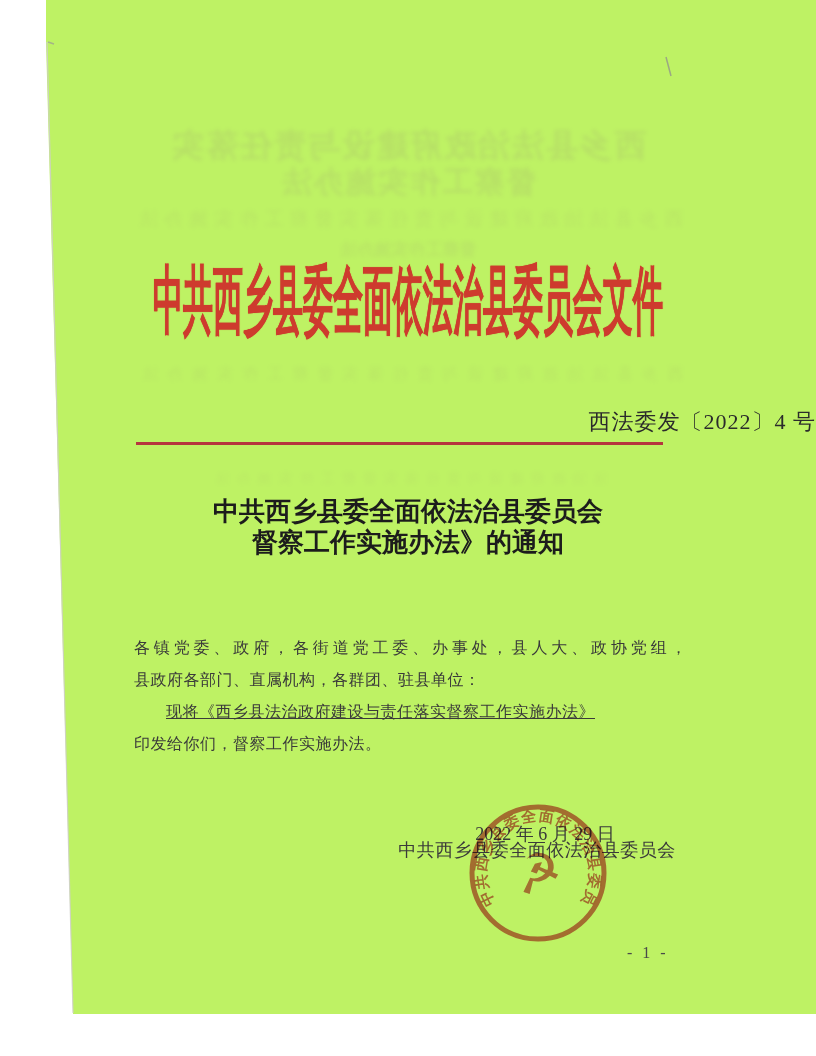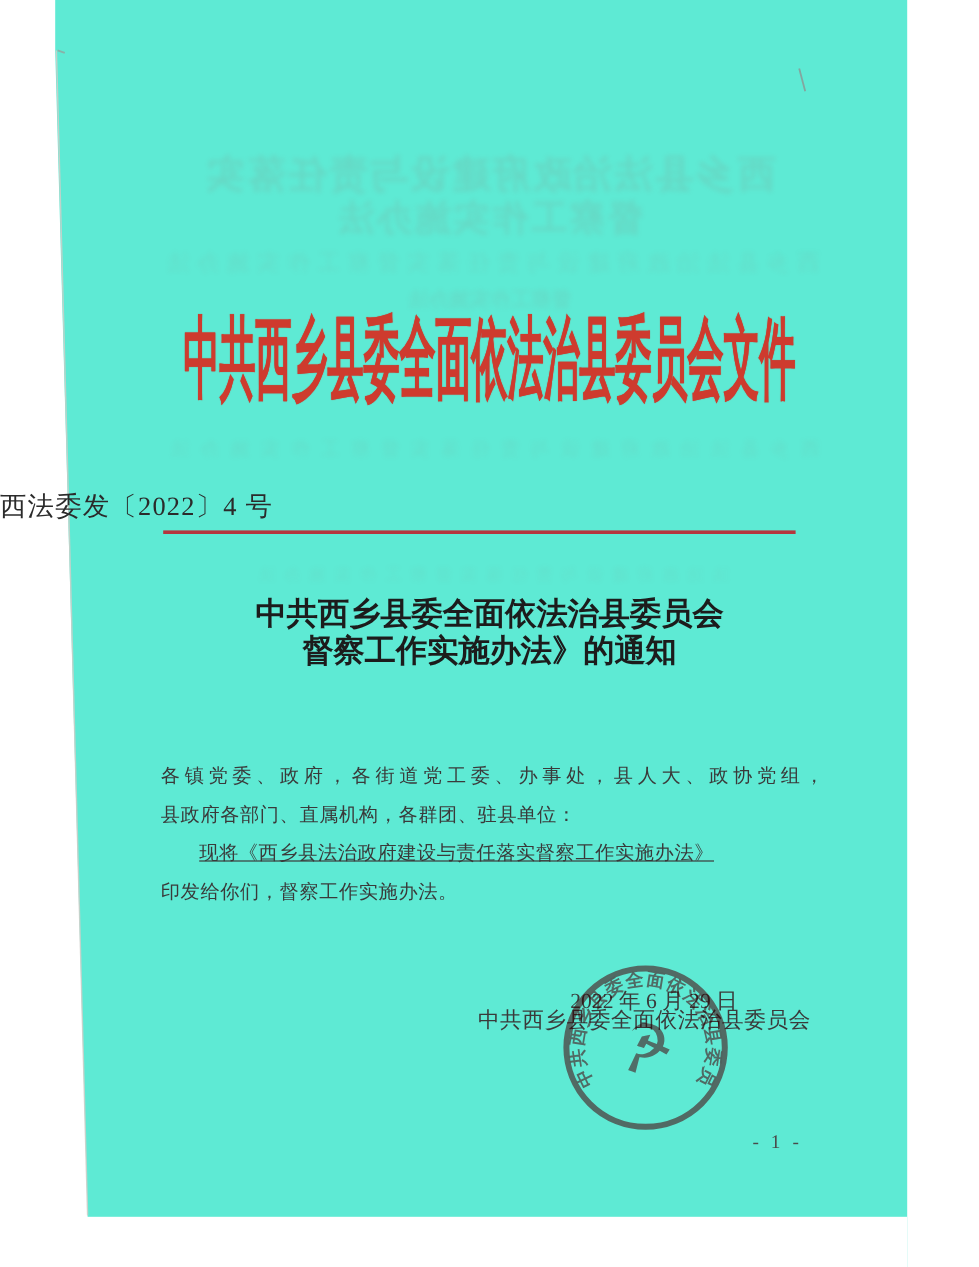--- a/index.html
+++ b/index.html
@@ -1,17 +1,17 @@
 <!DOCTYPE html>
 <html><head>
 <meta charset="utf-8">
 <style>
   html,body{margin:0;padding:0;background:#ffffff;}
   .page{
-    position:relative;width:756px;height:1056px;background:#5eead4;overflow:hidden;
+    position:relative;width:816px;height:1056px;background:#bef264;overflow:hidden;
     font-family:"Liberation Serif","DejaVu Serif",serif;color:#2a2a2a;
   }
   .artifacts{position:absolute;left:0;top:0;z-index:1;}
   
   .ghost{
     position:absolute;left:0;width:816px;text-align:center;
     transform:scaleX(-1);color:#8d7a72;filter:blur(2px);z-index:2;
     font-weight:bold;pointer-events:none;white-space:nowrap;
   }
   .g1{top:124px;font-size:32px;opacity:.15;letter-spacing:2px;}
@@ -21,21 +21,21 @@
   .g5{top:364px;font-size:16px;opacity:.10;letter-spacing:9px;font-weight:normal;}
   .g6{top:470px;font-size:14px;opacity:.08;letter-spacing:7px;font-weight:normal;}
   
   .red-title{
     position:absolute;top:262px;left:0;width:816px;text-align:center;z-index:3;
     font-size:30px;font-weight:bold;color:#ce3b2e;line-height:1.05;
     transform:scaleY(2.48);transform-origin:50% 0;letter-spacing:0px;
     text-shadow:0 0 .5px #c23528;white-space:nowrap;
   }
   .doc-number{
-    position:absolute;top:407px;left:0;width:816px;text-align:left;z-index:3;
+    position:absolute;top:407px;left:0;width:816px;text-align:right;z-index:3;
     font-size:22px;color:#2b2b2b;letter-spacing:1px;
   }
   .red-rule{
     position:absolute;top:442px;left:136px;width:527px;height:3px;
     background:#b5363e;z-index:3;
   }
   
   .doc-title{
     position:absolute;top:496px;left:0;width:816px;text-align:center;z-index:3;
     font-size:26px;font-weight:bold;color:#1c1c1c;line-height:31px;

